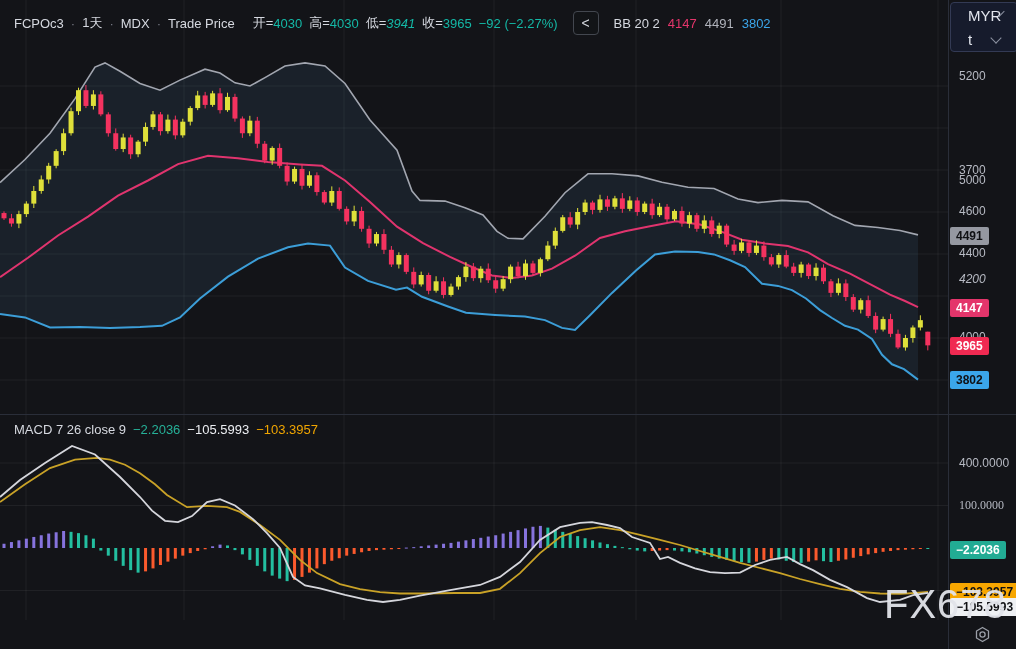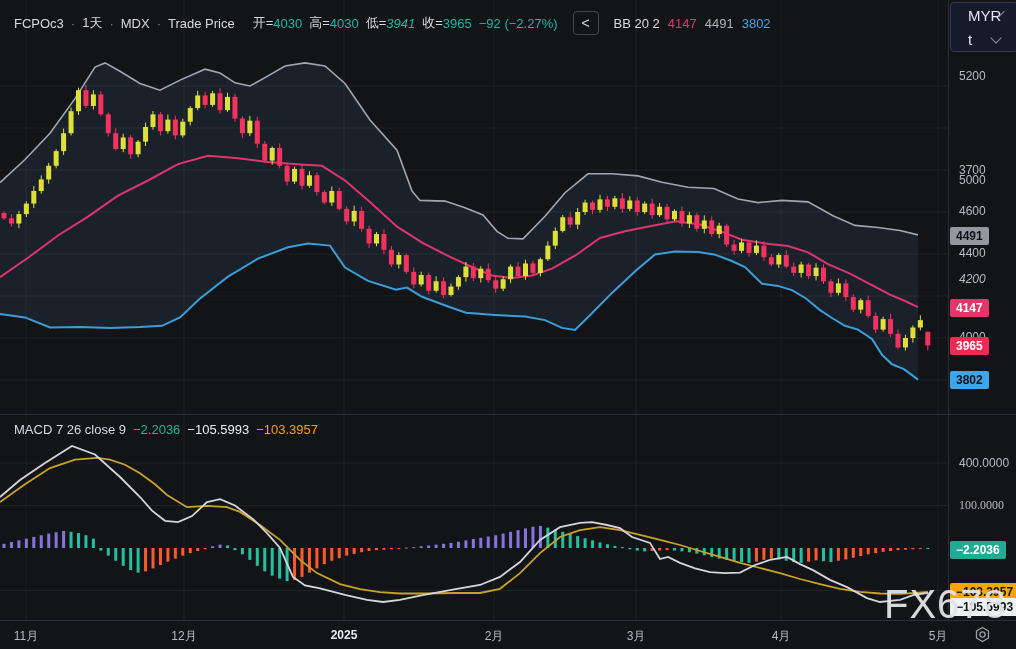--- a/index.html
+++ b/index.html
@@ -509,29 +509,20 @@
       <span class="chev"></span>
     </div>
     <div class="cur-row">
       <span>t</span>
       <span class="chev"></span>
     </div>
   </div>
 
   <div class="watermark">FX678</div>
 
-  <div class="time-axis" id="time-axis">
-      <div class="time-label" style="left: 26px;">11月</div>
-      <div class="time-label" style="left: 184px;">12月</div>
-      <div class="time-label bright" style="left: 344px;">2025</div>
-      <div class="time-label" style="left: 494px;">2月</div>
-      <div class="time-label" style="left: 636px;">3月</div>
-      <div class="time-label" style="left: 781px;">4月</div>
-      <div class="time-label" style="left: 938px;">5月</div>
-    </div>
 
   <div class="gear-cell">
     <svg width="17" height="17" viewBox="0 0 17 17">
       <polygon points="8.5,1.5 14.5,5 14.5,12 8.5,15.5 2.5,12 2.5,5" fill="none" stroke="#9b9fa8" stroke-width="1.3" stroke-linejoin="round"></polygon>
       <circle cx="8.5" cy="8.5" r="2.6" fill="none" stroke="#9b9fa8" stroke-width="1.3"></circle>
     </svg>
   </div>
 
 </div>
 

